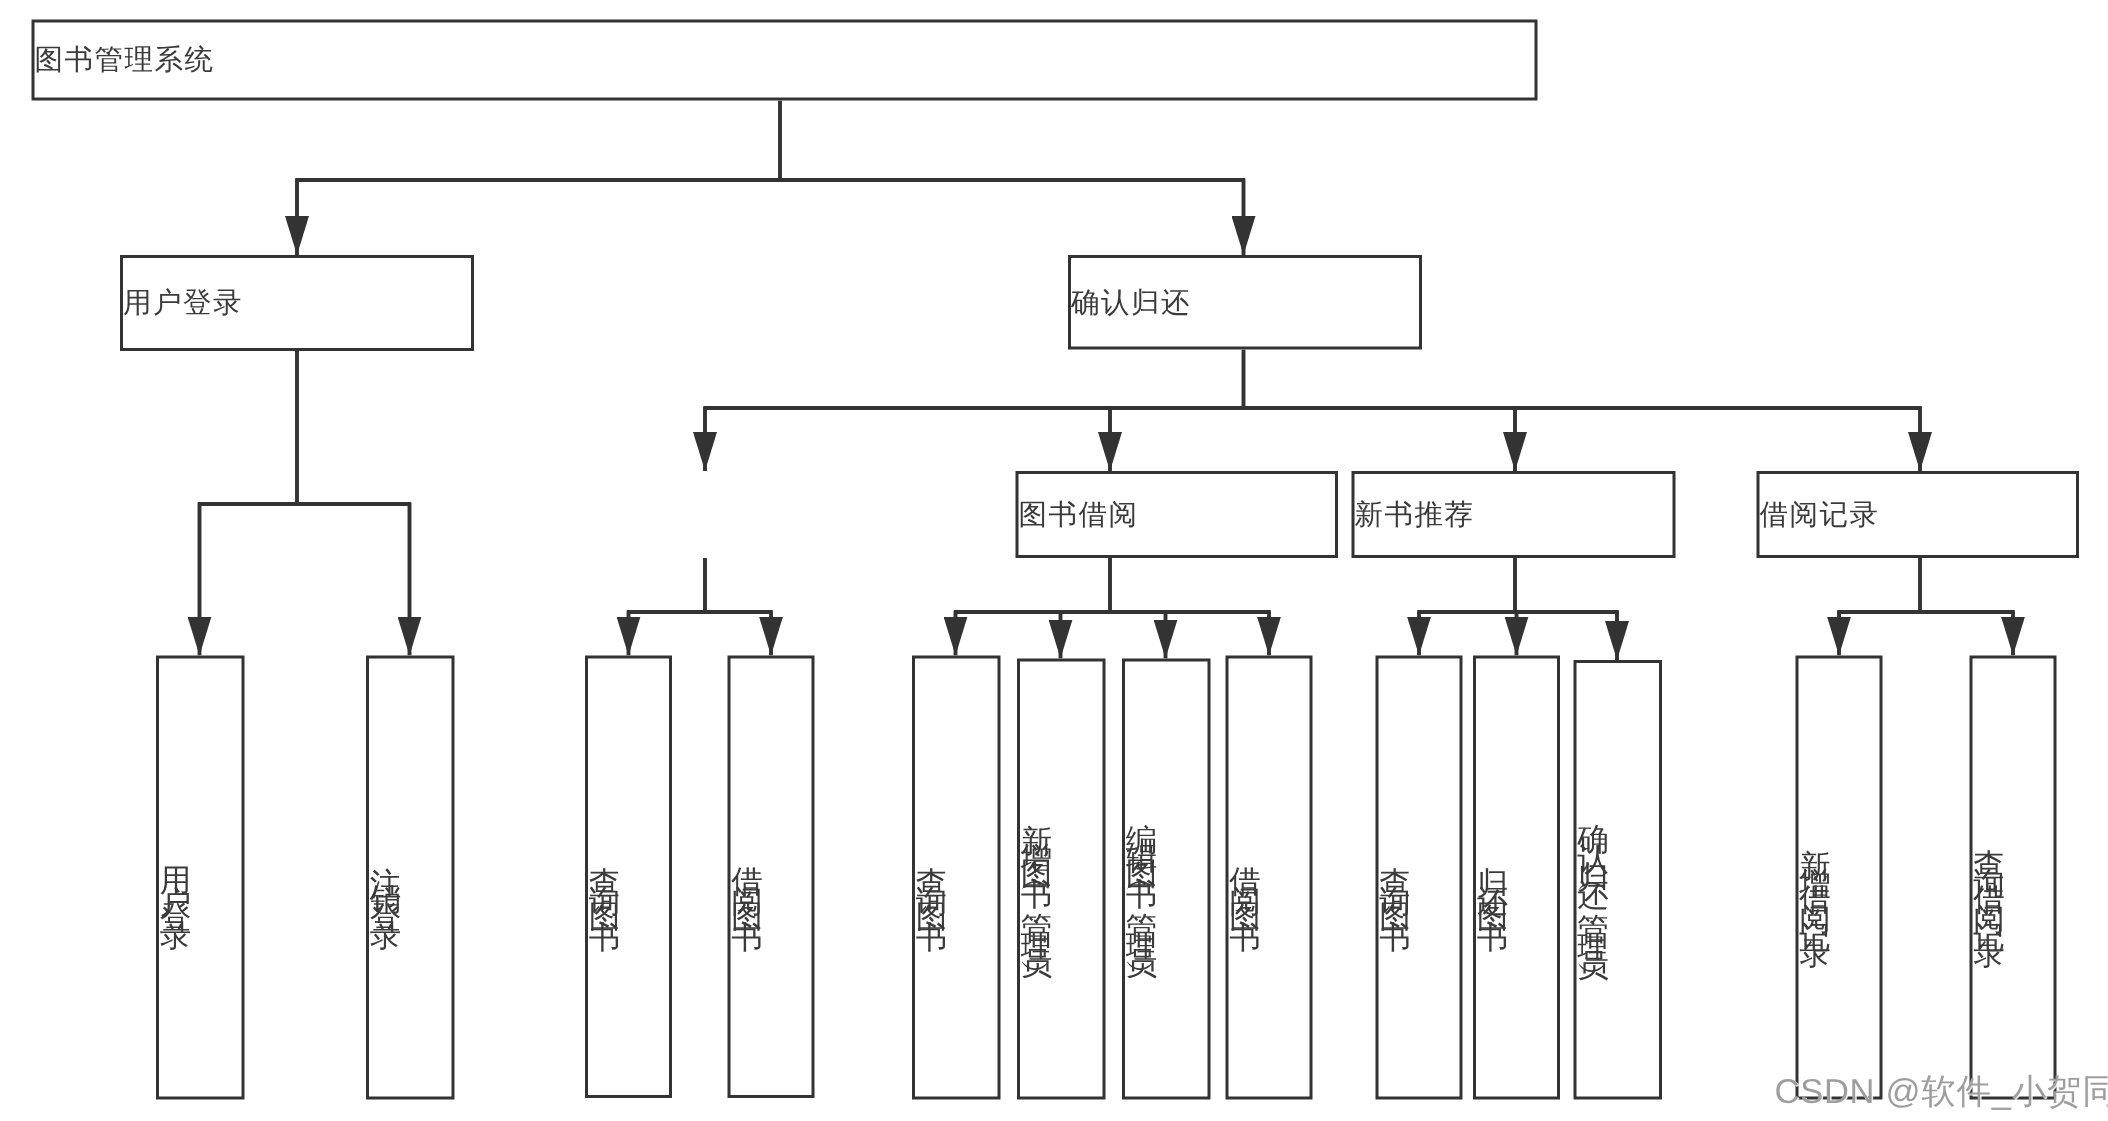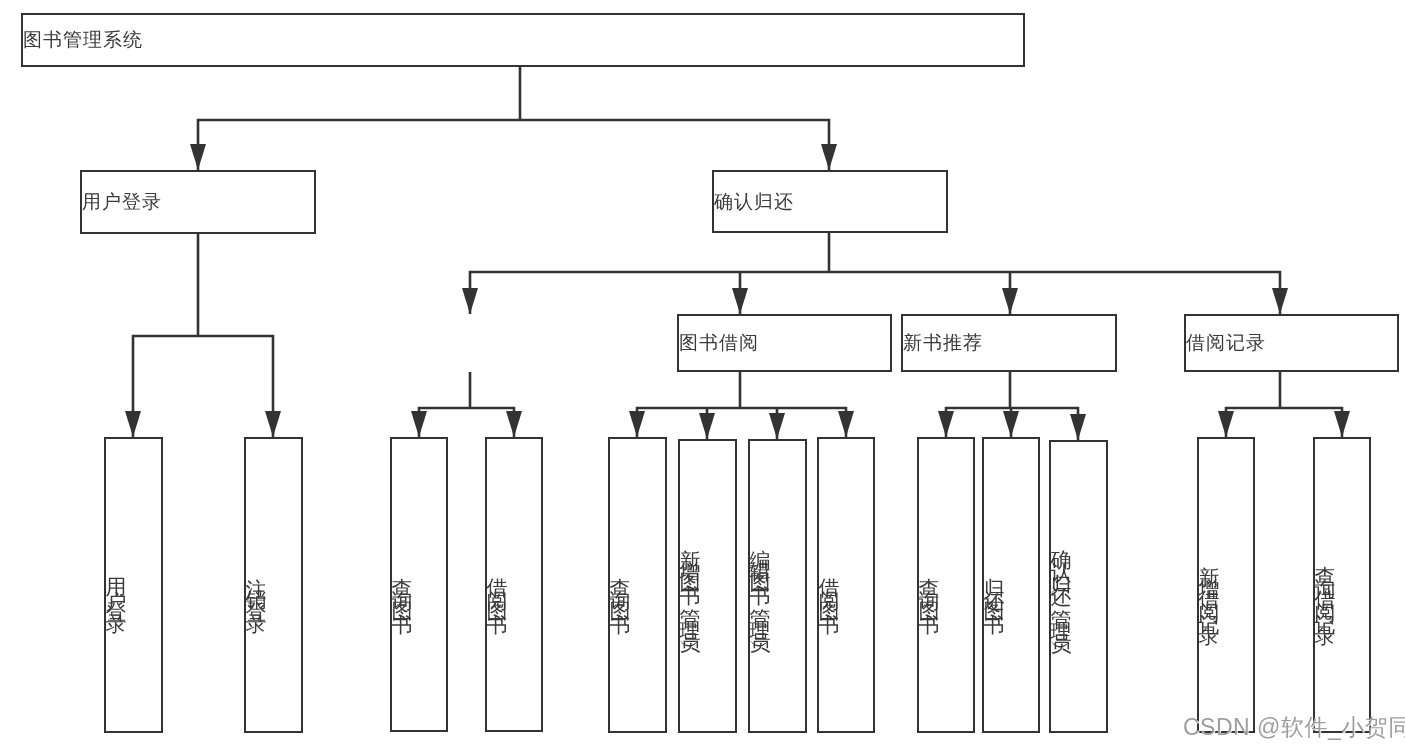--- a/index.html
+++ b/index.html
@@ -90,21 +90,21 @@
   <div class="box hbox" style="left:712px;top:170px;width:236px;height:63px;">
     <span>确认归还</span>
   </div>
 
   <div class="box hbox" style="left:632px;top:314px;width:215px;height:58px;margin-left:45px;">
     <span>图书借阅</span>
   </div>
   <div class="box hbox" style="left:901px;top:314px;width:216px;height:58px;">
     <span>新书推荐</span>
   </div>
-  <div class="box hbox" style="left:1171px;top:314px;width:215px;height:58px;margin-left:13px;">
+  <div class="box hbox" style="left:1171px;top:314px;width:215px;height:58px;">
     <span>借阅记录</span>
   </div>
 
   <div class="box vbox" style="left:104px;top:437px;width:59px;height:296px;">
     <span class="vtext">用户登录</span>
   </div>
   <div class="box vbox" style="left:244px;top:437px;width:59px;height:296px;">
     <span class="vtext">注销登录</span>
   </div>
 

